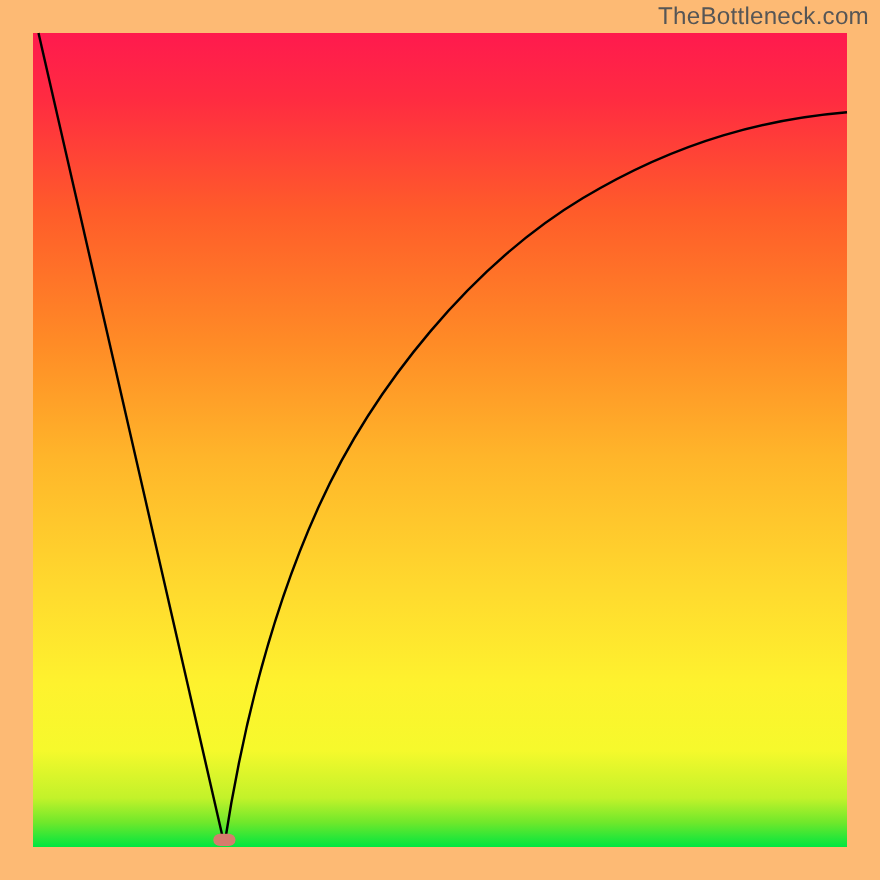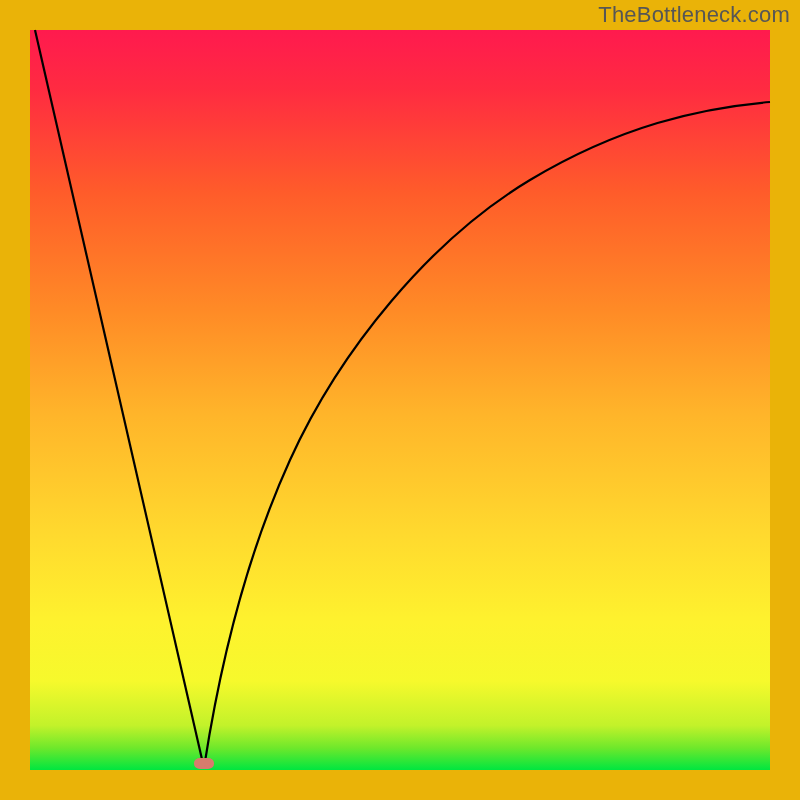--- a/index.html
+++ b/index.html
@@ -7,21 +7,21 @@
     padding: 0;
     width: 800px;
     height: 800px;
     overflow: hidden;
     background: #fff;
   }
   .frame {
     position: relative;
     width: 800px;
     height: 800px;
-    background: #eab308;
+    background: #fdba74;
   }
   .watermark {
     position: absolute;
     top: 2px;
     right: 10px;
     font-family: Arial, Helvetica, sans-serif;
     font-size: 22px;
     color: #565656;
     letter-spacing: 0.2px;
     z-index: 5;

